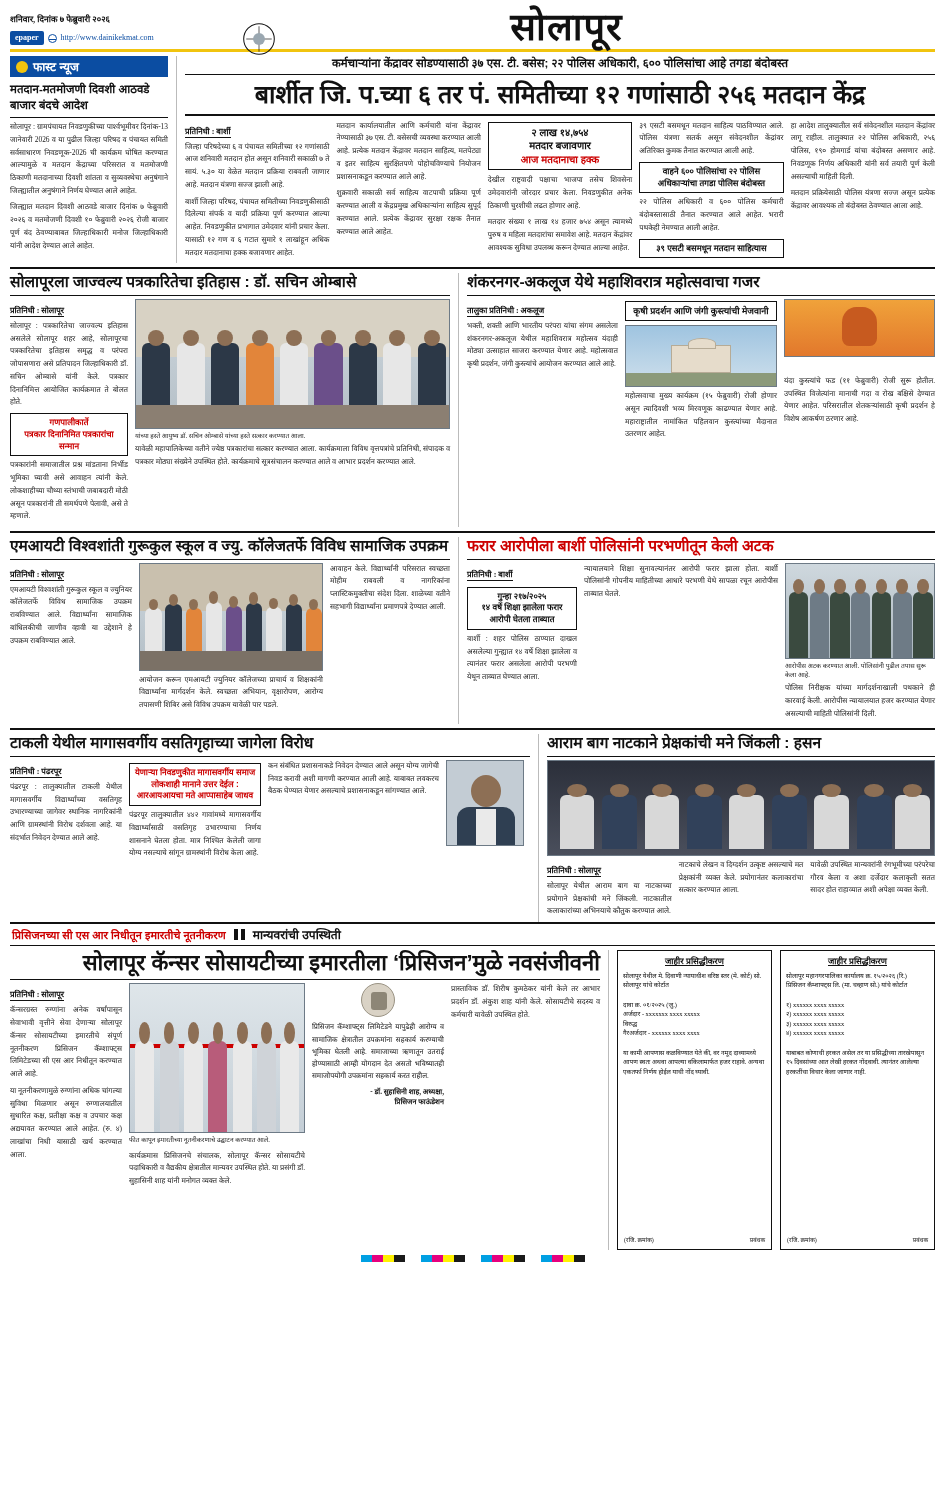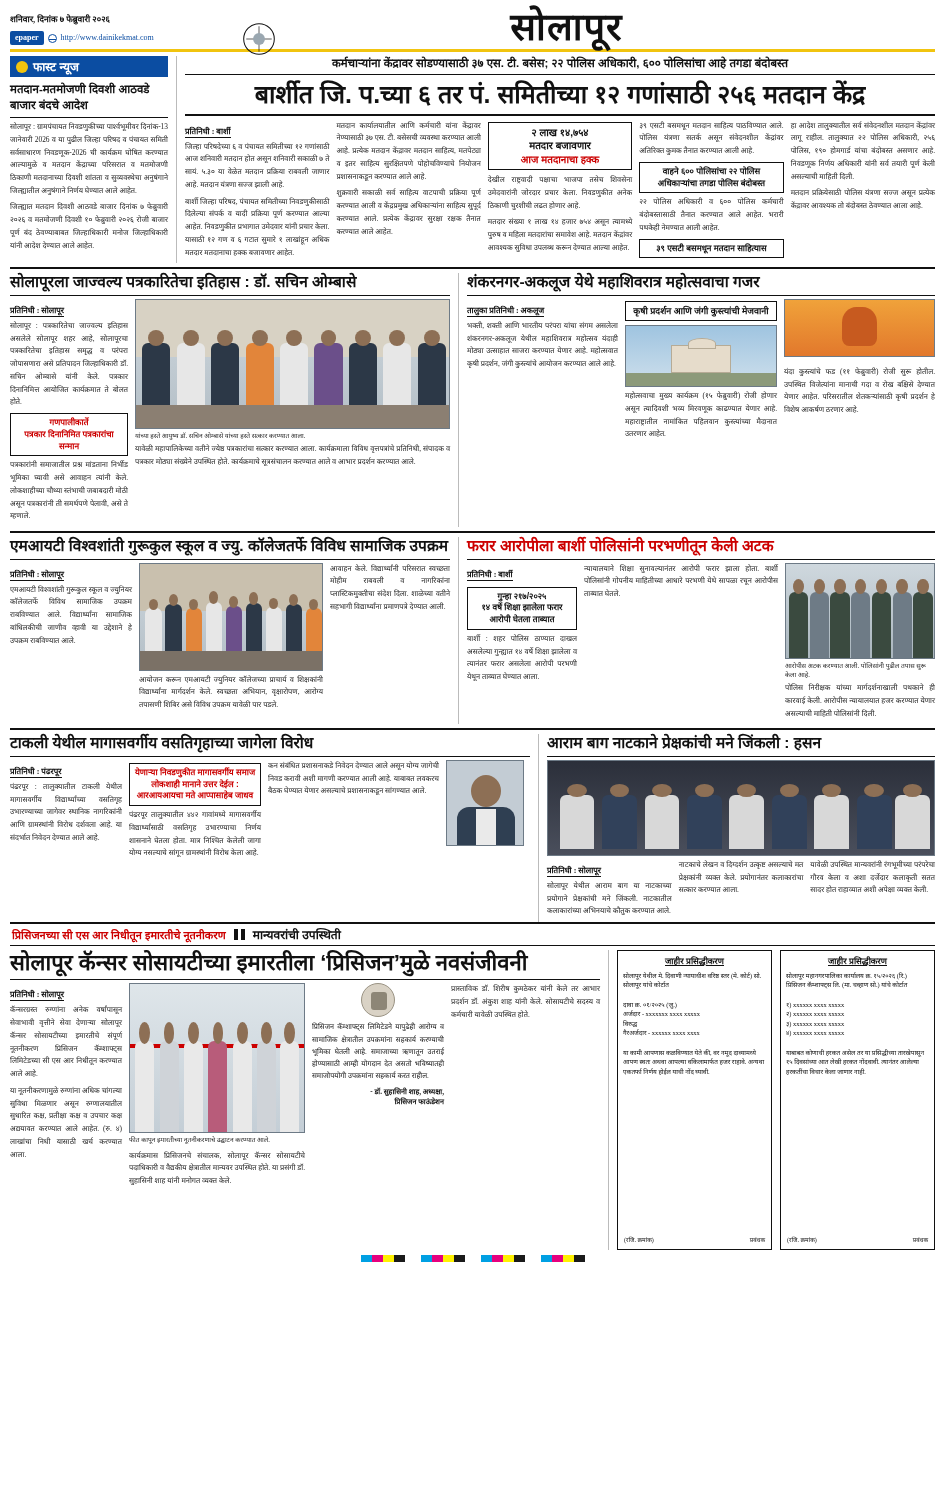--- a/index.html
+++ b/index.html
@@ -66,21 +66,21 @@
 
   .ad-box { border:1px solid #111; padding:4px 5px; font-size:6.4px; line-height:1.5; }
   .ad-title { text-align:center; font-family:"Liberation Sans", sans-serif; font-weight:bold; font-size:8.5px; text-decoration:underline; margin-bottom:3px; }
 
   .banner-strip { display:flex; align-items:center; gap:8px; border-top:2px solid #111; border-bottom:1px solid #111; padding:2px 2px; }
   .banner-strip .b1 { color:#c00; font-family:"Liberation Sans", sans-serif; font-weight:bold; font-size:11px; }
   .banner-strip .b2 { font-family:"Liberation Sans", sans-serif; font-weight:bold; font-size:12px; }
   .sep-blocks { display:inline-flex; gap:3px; }
   .sep-blocks i { width:4px; height:11px; background:#111; display:inline-block; }
 
-  .big-head { font-family:"Liberation Sans", sans-serif; font-weight:bold; font-size:22px; line-height:1.2; }
+  .big-head { font-family:"Liberation Sans", sans-serif; font-weight:bold; font-size:22px; line-height:1.2;text-align:right; }
 
   
   .quote-box { font-size:7.2px; line-height:1.7; text-align:justify; }
   .quote-sign { text-align:right; font-weight:bold; font-size:7.2px; margin-top:3px; }
   .prec-logo { width:34px; height:34px; border-radius:50%; background:#d9d2c5; border:1px solid #9a9384; margin:0 auto 4px auto; position:relative; }
   .prec-logo:after{content:"";position:absolute;left:9px;top:8px;width:16px;height:18px;background:#8d8677;border-radius:3px;}
 
   
   .colorbar { display:flex; gap:16px; justify-content:center; margin-top:5px; }
   .cb-group { display:flex; }
@@ -288,21 +288,21 @@
           <div class="body-txt" style="margin-top:3px">
             <p>महोत्सवाचा मुख्य कार्यक्रम (१५ फेब्रुवारी) रोजी होणार असून त्यादिवशी भव्य मिरवणूक काढण्यात येणार आहे. महाराष्ट्रातील नामांकित पहिलवान कुस्त्यांच्या मैदानात उतरणार आहेत.</p>
           </div>
         </div>
         <div class="col">
           <div class="photo" style="height:58px">
             <div class="statue">
                 <div class="f"></div>
               </div>
           </div>
-          <div class="body-txt" style="margin-top:9px">
+          <div class="body-txt" style="margin-top:18px">
             <p>यंदा कुस्त्यांचे फड (११ फेब्रुवारी) रोजी सुरू होतील. उपस्थित विजेत्यांना मानाची गदा व रोख बक्षिसे देण्यात येणार आहेत. परिसरातील शेतकऱ्यांसाठी कृषी प्रदर्शन हे विशेष आकर्षण ठरणार आहे.</p>
           </div>
         </div>
       </div>
     </div>
   </div>
 
   <div class="thick-rule"></div>
 
   <div class="cols">

